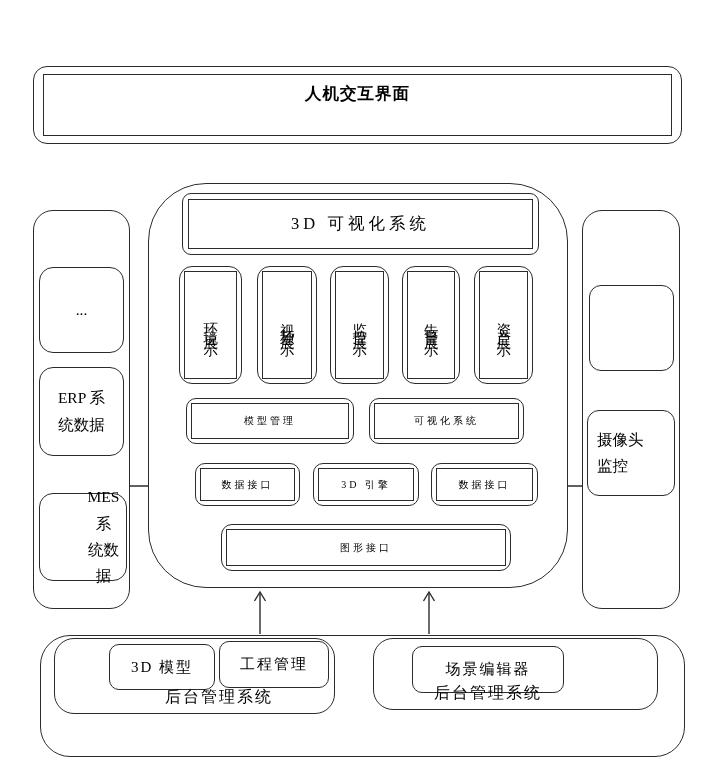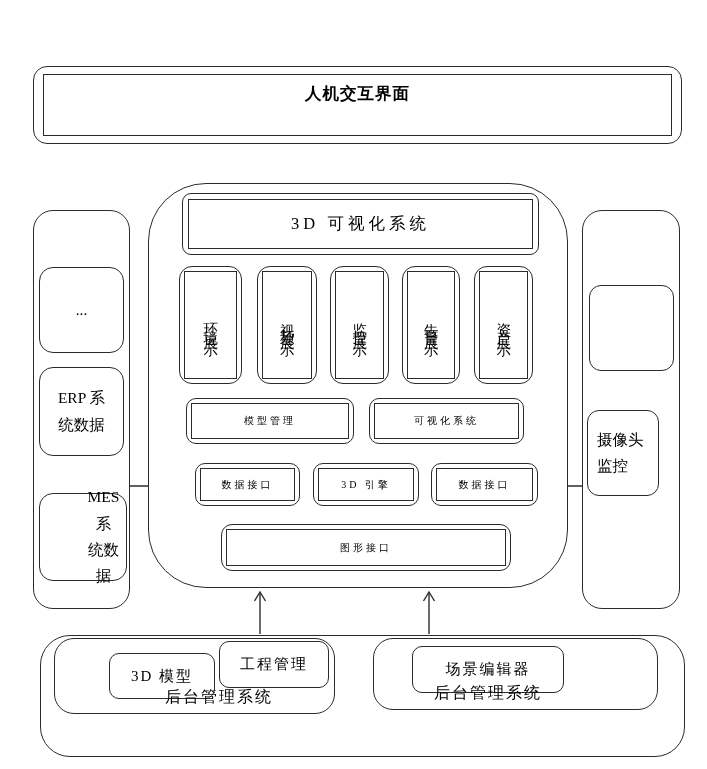--- a/index.html
+++ b/index.html
@@ -84,21 +84,21 @@
       <span>统数据</span>
     </div>
     <div class="sidebox" style="left:5px; top:282px; width:88px; height:88px;padding-left:41px;">
       <span>MES 系</span>
       <span>统数据</span>
     </div>
   </div>
 
   <div class="rounded-panel" style="left:582px; top:210px; width:98px; height:399px; border-radius:20px;">
     <div class="sidebox" style="left:6px; top:74px; width:85px; height:86px; border-radius:12px;"></div>
-    <div class="sidebox" style="left:4px; top:199px; width:72px; height:86px; border-radius:12px; align-items:flex-start; padding-left:9px;">
+    <div class="sidebox" style="left:4px; top:199px; width:88px; height:86px; border-radius:12px; align-items:flex-start; padding-left:9px;">
       <span>摄像头</span>
       <span>监控</span>
     </div>
   </div>
 
   <div class="rounded-panel" style="left:148px; top:183px; width:420px; height:405px; border-radius:58px;">
 
     <div class="dbox" style="left:33px; top:9px; width:357px; height:62px; border-radius:9px;">
       <div class="inner" style="inset:5px;justify-content:center;">
         <span style="font-size:16.5px; letter-spacing:4px;">3D 可视化系统</span>
@@ -161,21 +161,21 @@
     <div class="dbox" style="left:72px; top:340px; width:290px; height:47px; border-radius:11px;">
       <div class="inner">
           <span class="cn">图形接口</span>
         </div>
     </div>
   </div>
 
   <div class="rounded-panel" style="left:40px; top:635px; width:645px; height:122px; border-radius:30px; border-width:1.8px;">
 
     <div class="rounded-panel" style="left:13px; top:2px; width:281px; height:76px; border-radius:20px; border-width:1.6px;">
-      <div class="modbox" style="left:54px; top:14px; width:106px; height:46px;">
+      <div class="modbox" style="left:54px; top:5px; width:106px; height:46px;">
         <span>3D 模型</span>
       </div>
       <div class="modbox" style="left:164px; top:2px; width:110px; height:47px;">
         <span>工程管理</span>
       </div>
       <div class="backlabel" style="left:54px; width:220px;">后台管理系统</div>
     </div>
 
     <div class="rounded-panel" style="left:332px; top:2px; width:285px; height:72px; border-radius:20px; border-width:1.6px;">
       <div class="modbox" style="left:38px; top:7px; width:152px; height:47px;">

